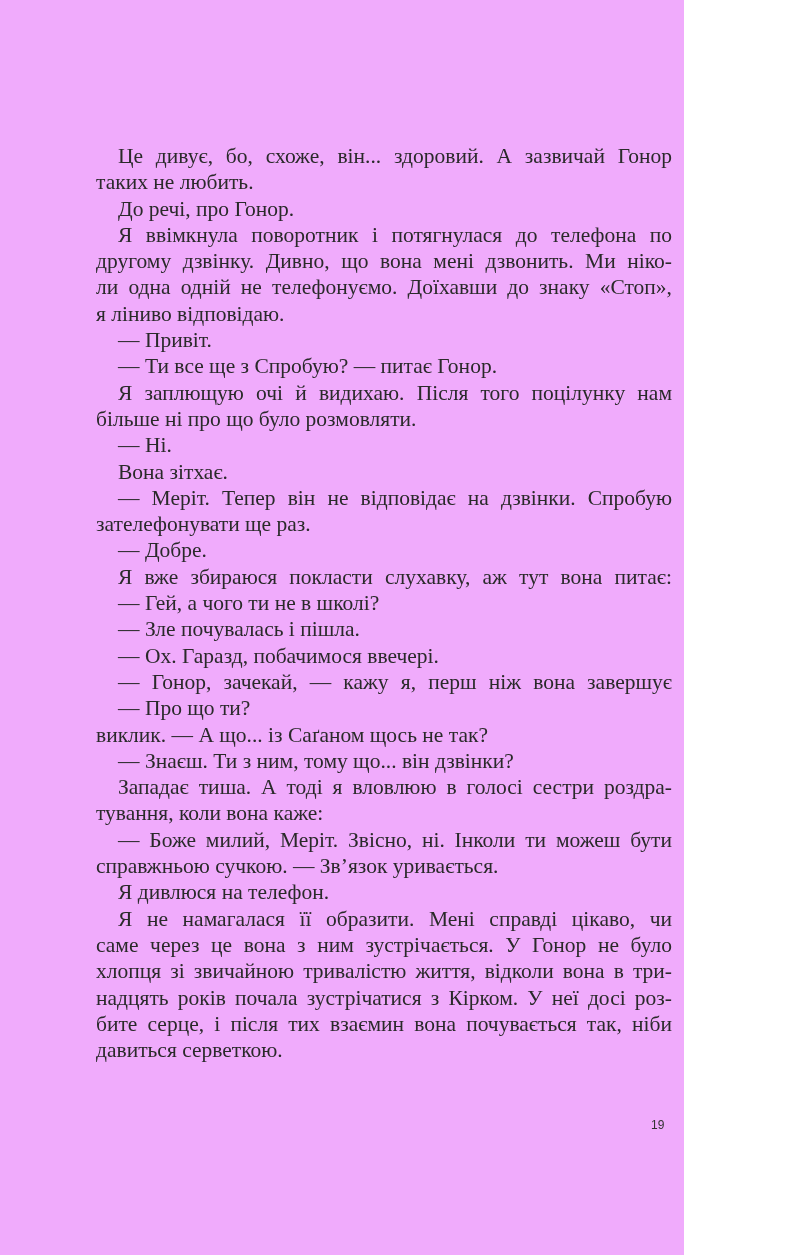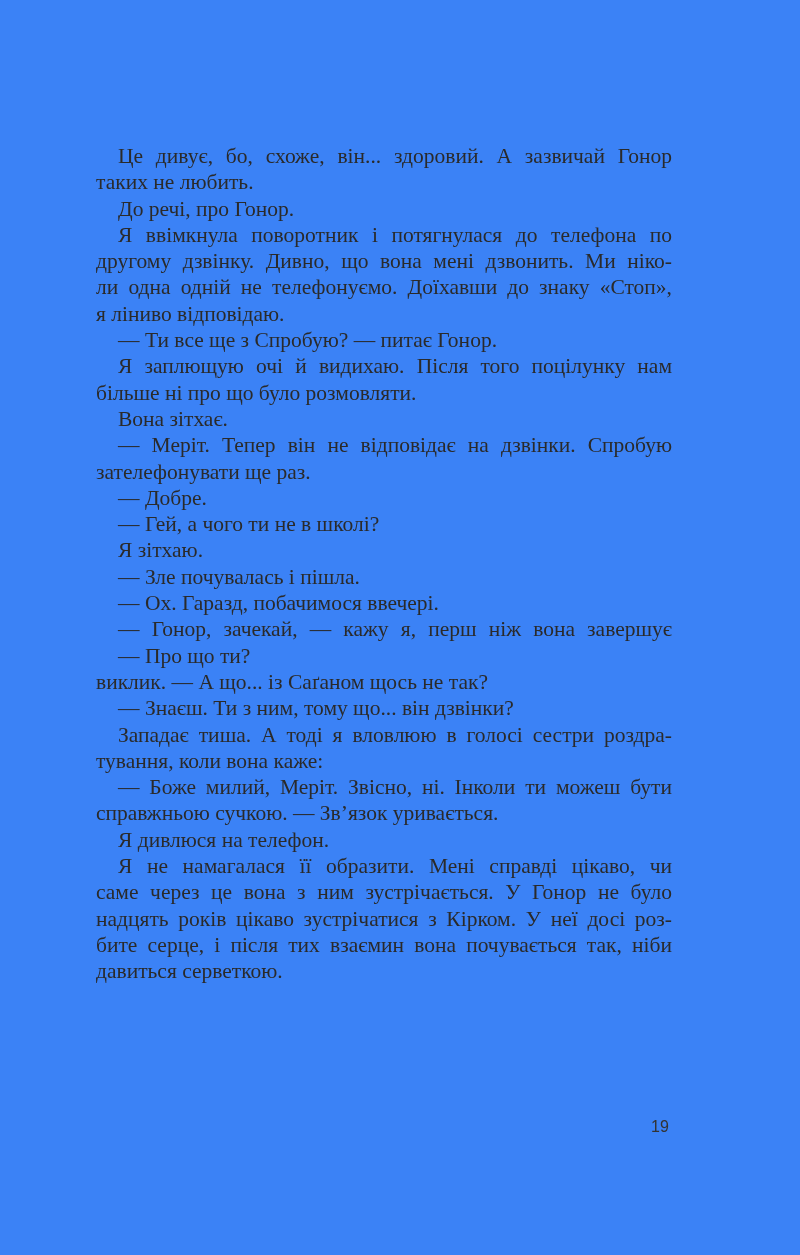--- a/index.html
+++ b/index.html
@@ -1,62 +1,65 @@
 <!DOCTYPE html>
 <html><head>
 <meta charset="utf-8">
 <style>
   html, body { margin: 0; padding: 0; background: #ffffff; }
   body { width: 800px; height: 1255px; position: relative; overflow: hidden; }
-  .page { position: absolute; left: 0; top: 0; width: 800px; height: 1255px; background: #3b82f6; }
+  .page { position: absolute; left: 0; top: 0; width: 684px; height: 1255px; background: #f0abfc; }
   .text-block {
     position: absolute; left: 96px; top: 143px; width: 576px;
     font-family: "Liberation Serif", serif; font-size: 21.5px; color: #2a2a2a;
     line-height: 26.3px;
   }
   .line { display: block; white-space: nowrap; text-align: justify; text-align-last: justify; height: 26.3px; }
   .line.indent { padding-left: 22px; }
   .line.last { text-align-last: left; }
   .page-number {
     position: absolute; left: 651px; top: 1118px;
-    font-family: "Liberation Sans", sans-serif; font-size: 16px; color: #333;
+    font-family: "Liberation Sans", sans-serif; font-size: 12px; color: #333;
   }
 </style>
 </head>
 <body>
 
 <div class="page">
   <div class="text-block" id="text-block">
       <span class="line indent">Це дивує, бо, схоже, він... здоровий. А зазвичай Гонор</span>
       <span class="line last">таких не любить.</span>
       <span class="line indent last">До речі, про Гонор.</span>
       <span class="line indent">Я ввімкнула поворотник і потягнулася до телефона по</span>
       <span class="line">другому дзвінку. Дивно, що вона мені дзвонить. Ми ніко-</span>
       <span class="line">ли одна одній не телефонуємо. Доїхавши до знаку «Стоп»,</span>
       <span class="line last">я ліниво відповідаю.</span>
+      <span class="line indent last">— Привіт.</span>
       <span class="line indent last">— Ти все ще з Спробую? — питає Гонор.</span>
       <span class="line indent">Я заплющую очі й видихаю. Після того поцілунку нам</span>
       <span class="line last">більше ні про що було розмовляти.</span>
+      <span class="line indent last">— Ні.</span>
       <span class="line indent last">Вона зітхає.</span>
       <span class="line indent">— Меріт. Тепер він не відповідає на дзвінки. Спробую</span>
       <span class="line last">зателефонувати ще раз.</span>
       <span class="line indent last">— Добре.</span>
+      <span class="line indent">Я вже збираюся покласти слухавку, аж тут вона питає:</span>
       <span class="line indent last">— Гей, а чого ти не в школі?</span>
-      <span class="line indent last">Я зітхаю.</span>
       <span class="line indent last">— Зле почувалась і пішла.</span>
       <span class="line indent last">— Ох. Гаразд, побачимося ввечері.</span>
       <span class="line indent">— Гонор, зачекай, — кажу я, перш ніж вона завершує</span>
       <span class="line indent last">— Про що ти?</span>
       <span class="line last">виклик. — А що... із Саґаном щось не так?</span>
       <span class="line indent last">— Знаєш. Ти з ним, тому що... він дзвінки?</span>
       <span class="line indent">Западає тиша. А тоді я вловлюю в голосі сестри роздра-</span>
       <span class="line last">тування, коли вона каже:</span>
       <span class="line indent">— Боже милий, Меріт. Звісно, ні. Інколи ти можеш бути</span>
       <span class="line last">справжньою сучкою. — Зв’язок уривається.</span>
       <span class="line indent last">Я дивлюся на телефон.</span>
       <span class="line indent">Я не намагалася її образити. Мені справді цікаво, чи</span>
       <span class="line">саме через це вона з ним зустрічається. У Гонор не було</span>
-      <span class="line">надцять років цікаво зустрічатися з Кірком. У неї досі роз-</span>
+      <span class="line">хлопця зі звичайною тривалістю життя, відколи вона в три-</span>
+      <span class="line">надцять років почала зустрічатися з Кірком. У неї досі роз-</span>
       <span class="line">бите серце, і після тих взаємин вона почувається так, ніби</span>
       <span class="line last">давиться серветкою.</span>
     </div>
   <div class="page-number">19</div>
 </div>
 
 </body></html>

